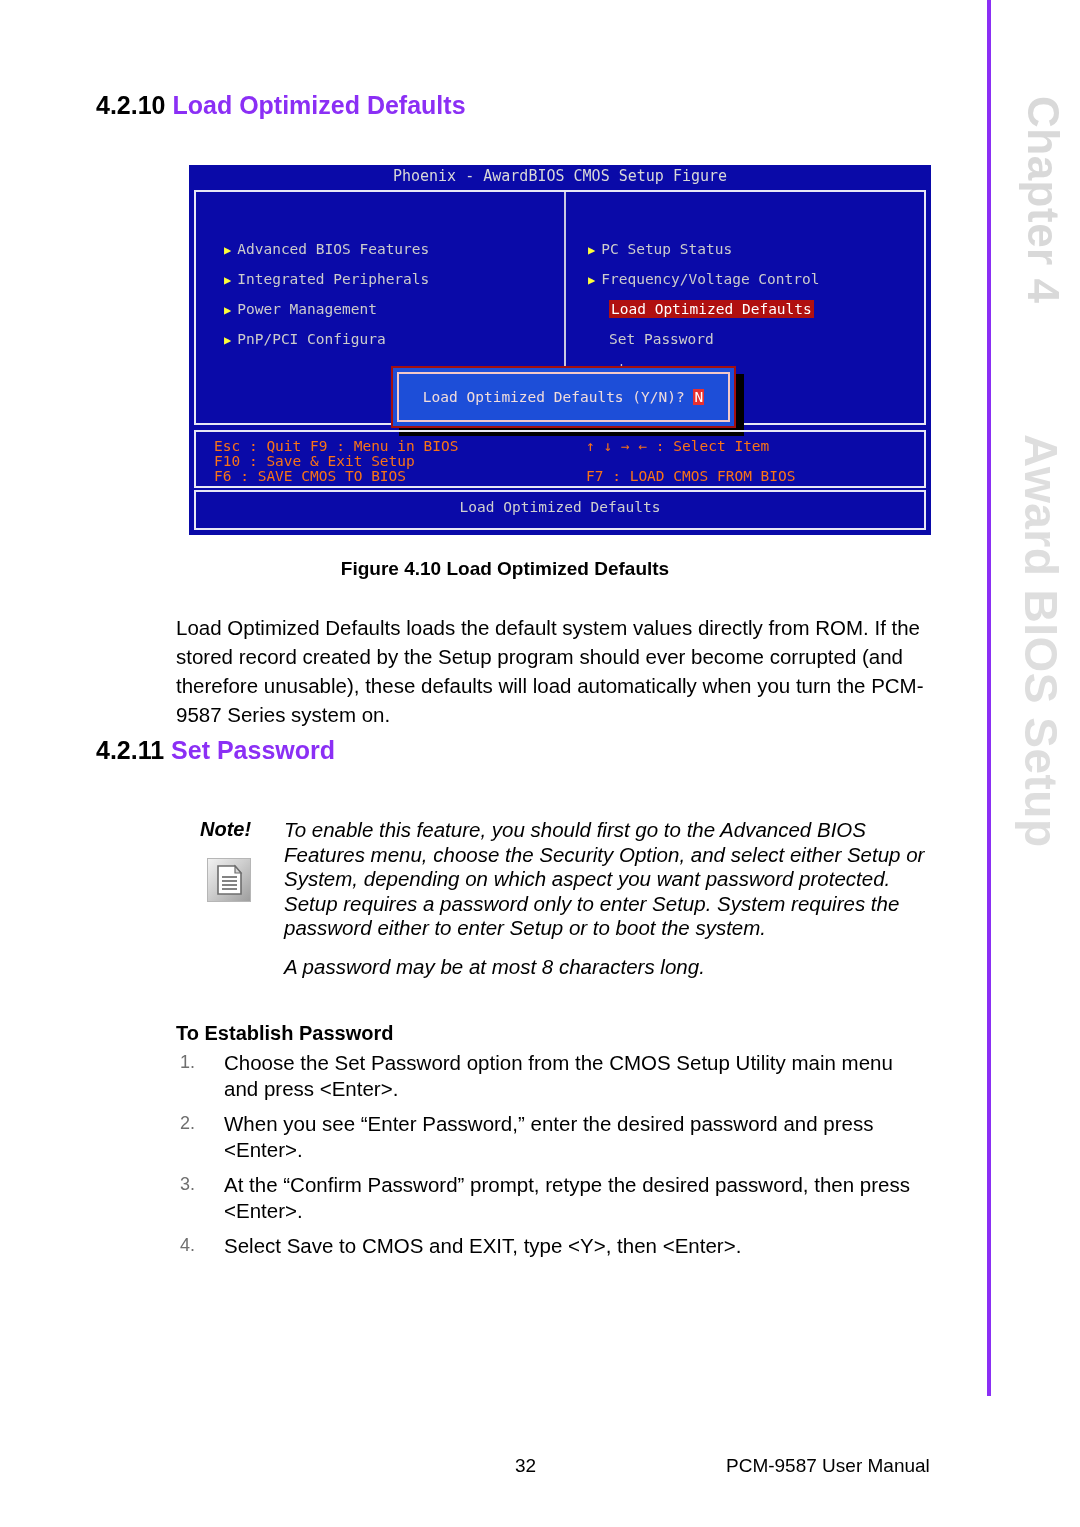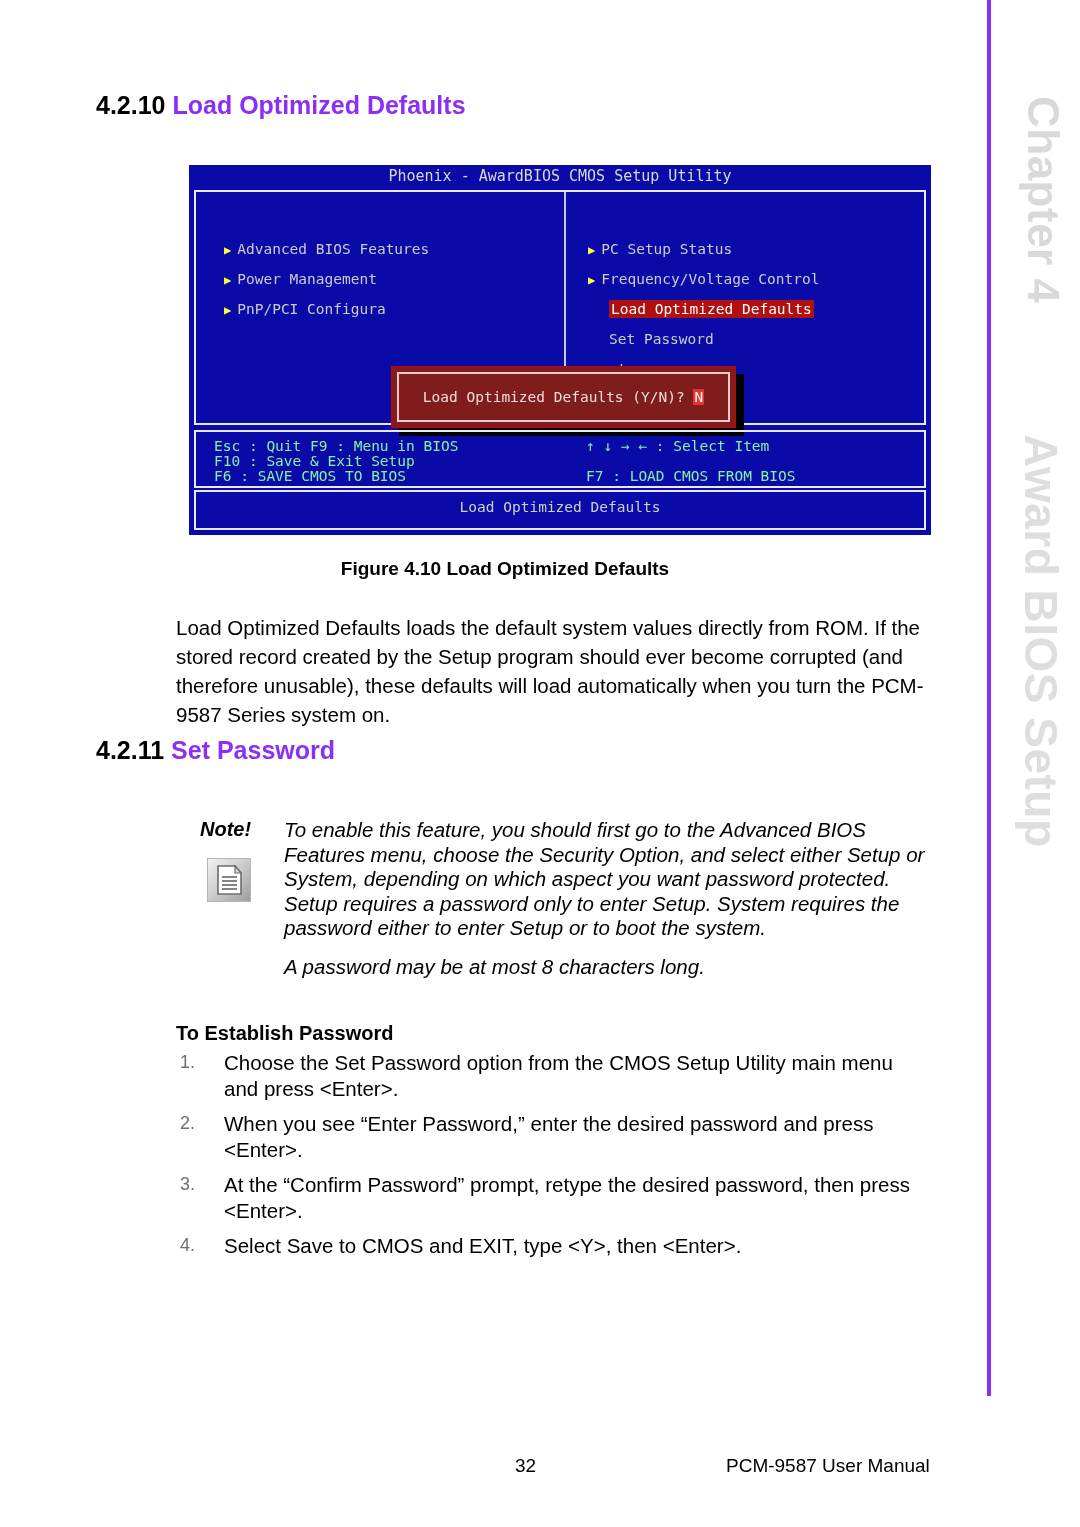--- a/index.html
+++ b/index.html
@@ -142,21 +142,21 @@
     left: 5px;
     top: 265px;
     right: 5px;
     height: 58px;
     border: 2px solid #e8e8f6;
     box-sizing: border-box;
   }
   .hint-line {
     position: absolute;
     white-space: nowrap;
-    color: #86efac;
+    color: #f97316;
     font-size: 14.5px;
   }
   .bios-status {
     position: absolute;
     left: 5px;
     top: 325px;
     right: 5px;
     height: 40px;
     border: 2px solid #e8e8f6;
     box-sizing: border-box;
@@ -173,21 +173,21 @@
     width: 345px;
     height: 62px;
     background: #000000;
   }
   .dialog {
     position: absolute;
     left: 195px;
     top: 174px;
     width: 345px;
     height: 62px;
-    background: #7f1d1d;
+    background: #1d4ed8;
     border: 2px solid #a30f0f;
     box-sizing: border-box;
   }
   .dialog-inner {
     position: absolute;
     left: 4px; top: 4px; right: 4px; bottom: 4px;
     border: 2px solid #f3c9c9;
     box-sizing: border-box;
     display: flex;
     align-items: center;
@@ -320,27 +320,28 @@
   <div class="vert-text chapter-title">Award BIOS Setup</div>
 </div>
 
 <div class="sec-heading" id="heading-4210">
   <span class="num">4.2.10</span>
   <span class="ttl">Load Optimized Defaults</span>
 </div>
 
 <div class="bios-shot">
 
-  <div class="bios-title">Phoenix - AwardBIOS CMOS Setup Utility</div>
+  <div class="bios-title">Phoenix - AwardBIOS CMOS Setup Figure</div>
 
   <div class="bios-body">
     <div class="col-sep"></div>
 
     <div class="menu-col left">
       <div class="menu-item"><span class="arrow">▶</span><span class="lbl">Advanced BIOS Features</span></div>
+      <div class="menu-item"><span class="arrow">▶</span><span class="lbl">Integrated Peripherals</span></div>
       <div class="menu-item"><span class="arrow">▶</span><span class="lbl">Power Management</span></div>
       <div class="menu-item"><span class="arrow">▶</span><span class="lbl">PnP/PCI Configura</span></div>
     </div>
 
     <div class="menu-col right">
       <div class="menu-item"><span class="arrow">▶</span><span class="lbl">PC Setup Status</span></div>
       <div class="menu-item"><span class="arrow">▶</span><span class="lbl">Frequency/Voltage Control</span></div>
       <div class="menu-item noarrow selected"><span class="lbl">Load Optimized Defaults</span></div>
       <div class="menu-item noarrow"><span class="lbl">Set Password</span></div>
       <div class="menu-item noarrow"><span class="lbl">etup</span></div>

